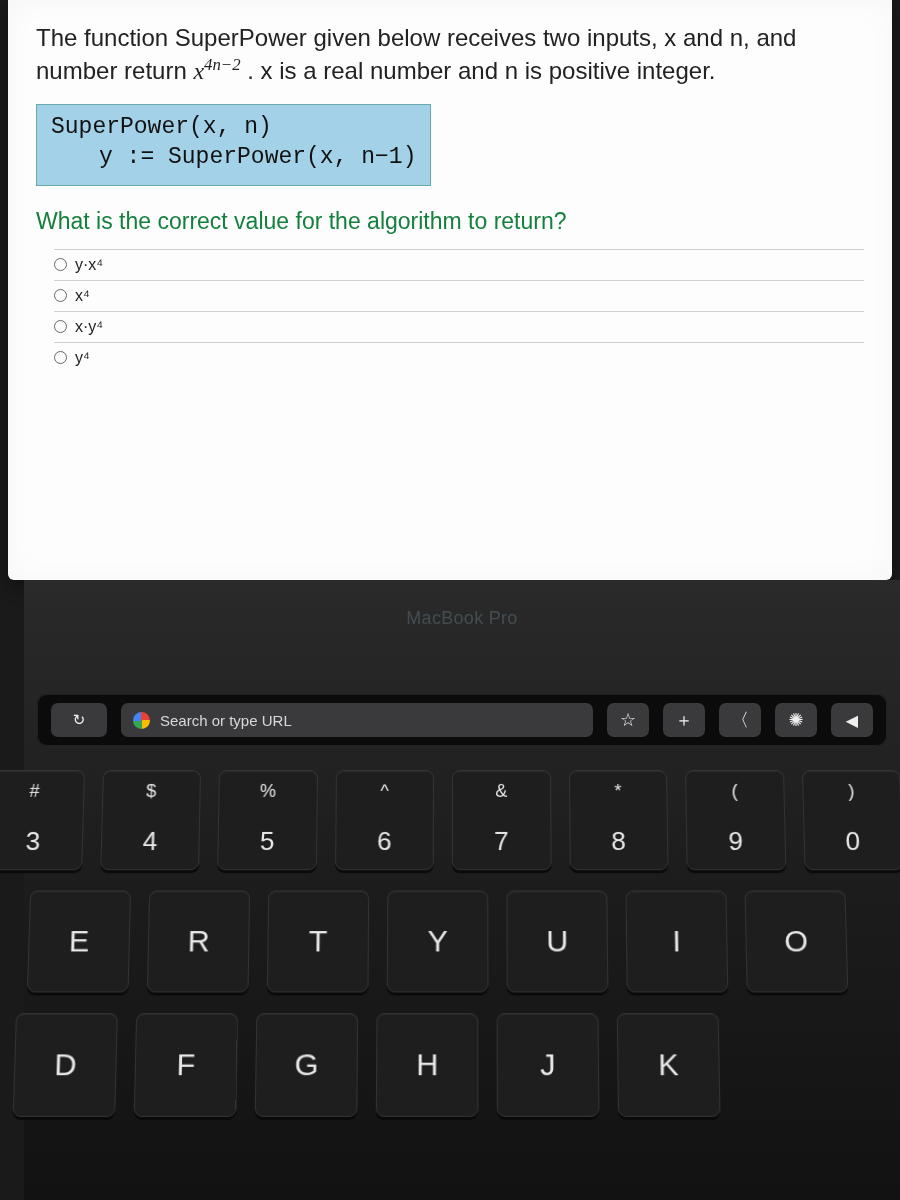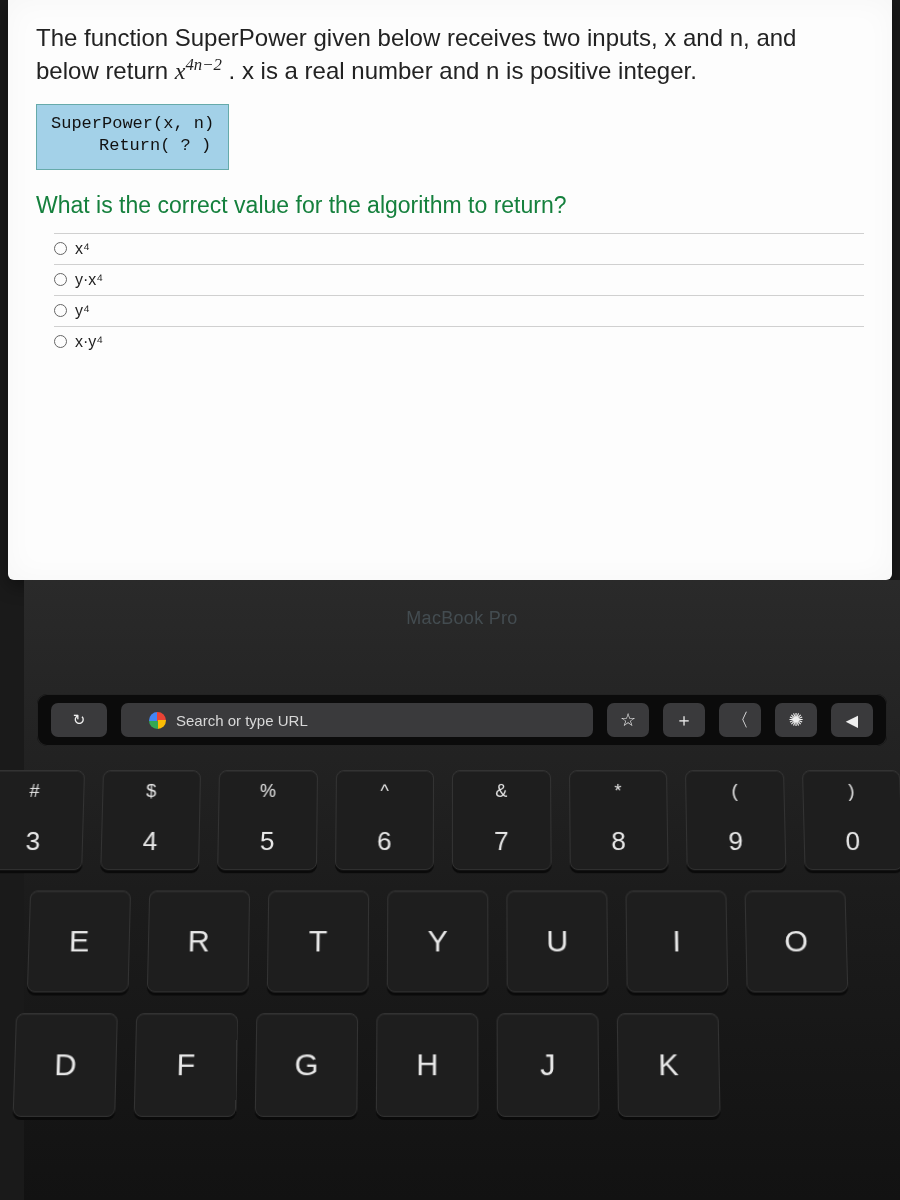--- a/index.html
+++ b/index.html
@@ -22,21 +22,21 @@
     margin-bottom: 16px;
   }
   .question .math { font-style: italic; font-family: "Times New Roman", serif; }
   .question sup { font-size: 0.7em; }
   .codebox {
     background: #a3d1e8;
     border: 1px solid #6aa;
     padding: 8px 14px 12px 14px;
     display: inline-block;
     font-family: "Courier New", monospace;
-    font-size: 17px;
+    font-size: 23px;
     line-height: 1.3;
     color: #111;
     margin-bottom: 22px;
   }
   .codebox .indent { margin-left: 48px; }
   .q2 {
     font-size: 23px;
     color: #15803d;
     margin-bottom: 14px;
   }
@@ -85,21 +85,21 @@
     box-shadow: inset 0 0 0 1px #222;
   }
   .tb-btn {
     background: #3a3a3c;
     border-radius: 7px;
     height: 34px;
     display: flex; align-items: center; justify-content: center;
     color: #eee; font-size: 15px;
   }
   .tb-refresh { width: 56px; }
-  .tb-search  { flex: 1; justify-content: flex-start; padding: 0 28px; gap: 10px; color: #d8d8d8; }
+  .tb-search  { flex: 1; justify-content: flex-start; padding: 0 12px; gap: 10px; color: #d8d8d8; }
   .tb-search .g {
     width: 17px; height: 17px; border-radius: 50%;
     background: conic-gradient(#ea4335 0 25%, #fbbc05 0 50%, #34a853 0 75%, #4285f4 0 100%);
     flex-shrink: 0;
   }
   .tb-icon { width: 42px; font-size: 18px; }
   .tb-vol  { width: 42px; font-size: 16px; }
 
   .kbwrap {
     margin-top: 24px;
@@ -127,48 +127,48 @@
   .key .lower { font-size: 26px; position: absolute; bottom: 12px; }
   .key.letter { font-size: 30px; }
 
 </style>
 </head>
 <body>
 
 <div class="screen">
   <div class="question">
     <span>The function SuperPower given below receives two inputs, x and n, and</span><br>
-    <span>below return </span>
+    <span>number return </span>
     <span class="math"><span>x</span><sup>4n−2</sup></span>
     <span>. x is a real number and n is positive integer.</span>
   </div>
 
   <div class="codebox">
     <div>SuperPower(x, n)</div>
-    <div class="indent">Return( ? )</div>
+    <div class="indent">y := SuperPower(x, n−1)</div>
   </div>
 
   <div class="q2">What is the correct value for the algorithm to return?</div>
 
   <div class="options">
     <div class="option">
       <span class="radio"></span>
+      <span>y·x⁴</span>
+    </div>
+    <div class="option">
+      <span class="radio"></span>
       <span>x⁴</span>
     </div>
     <div class="option">
       <span class="radio"></span>
-      <span>y·x⁴</span>
+      <span>x·y⁴</span>
     </div>
     <div class="option">
       <span class="radio"></span>
       <span>y⁴</span>
-    </div>
-    <div class="option">
-      <span class="radio"></span>
-      <span>x·y⁴</span>
     </div>
   </div>
 </div>
 
 <div class="deck">
   <div class="brand">MacBook Pro</div>
 
   <div class="touchbar">
     <div class="tb-btn tb-refresh">
       <span>↻</span>

